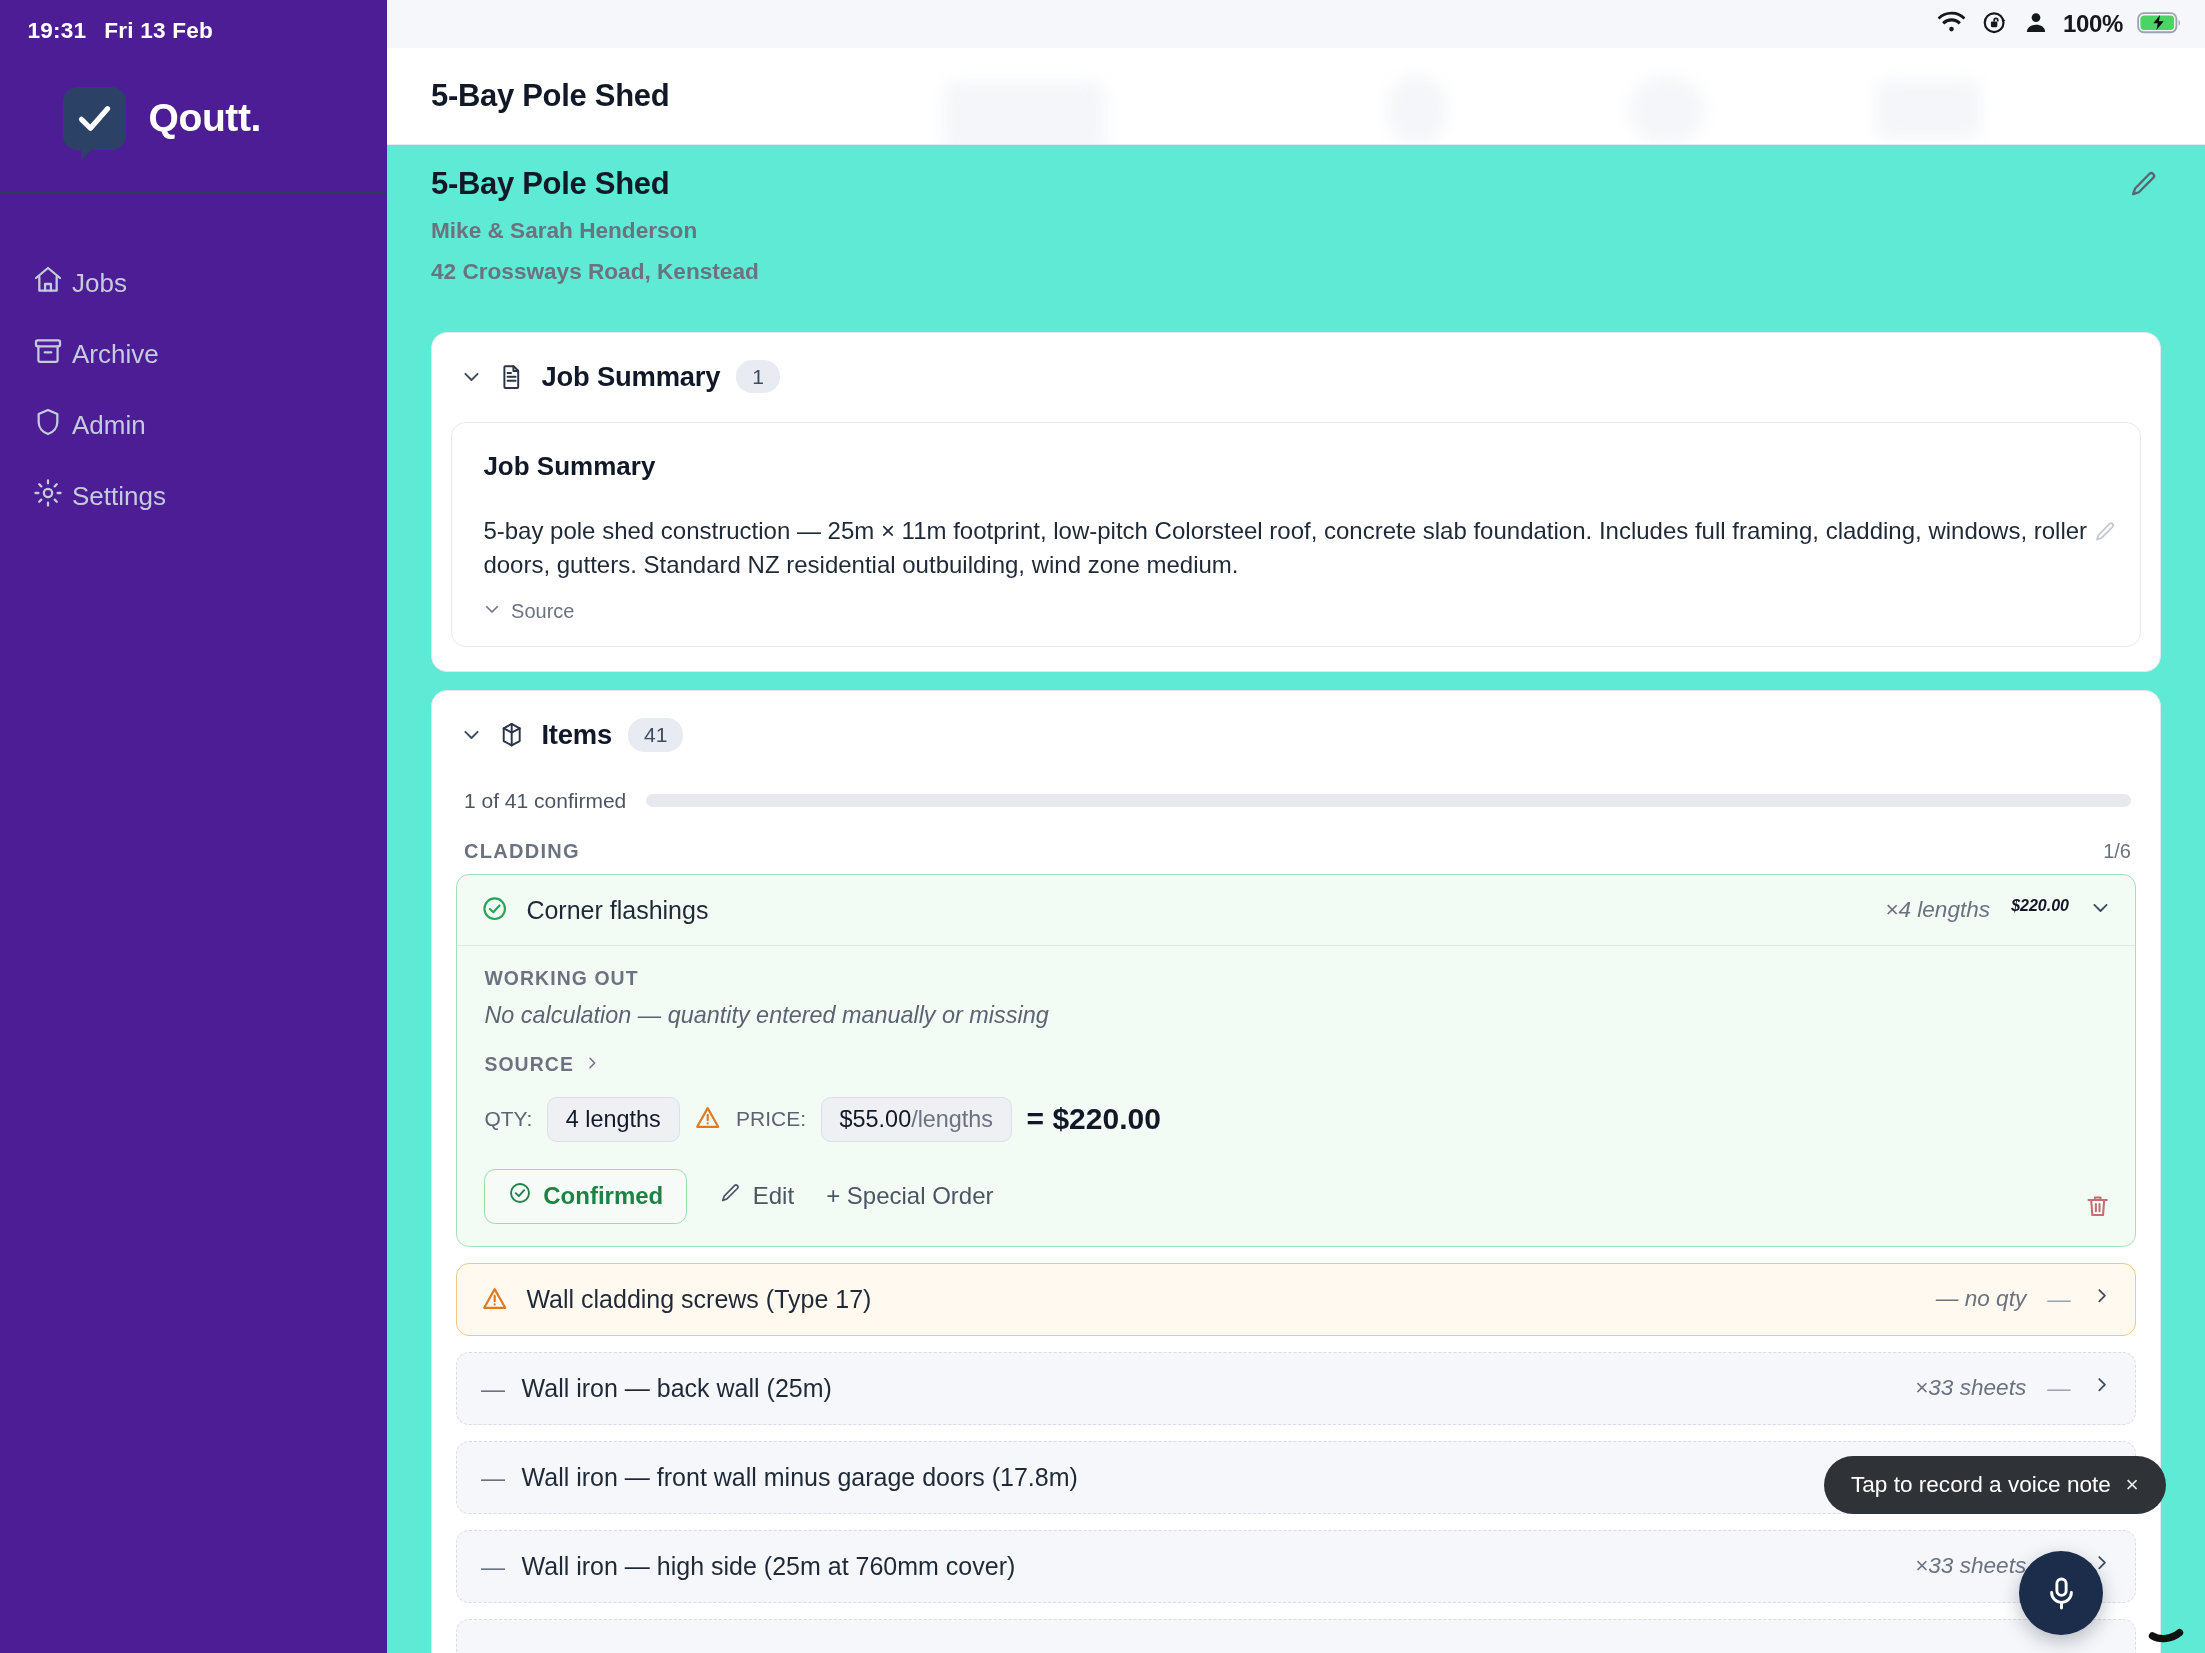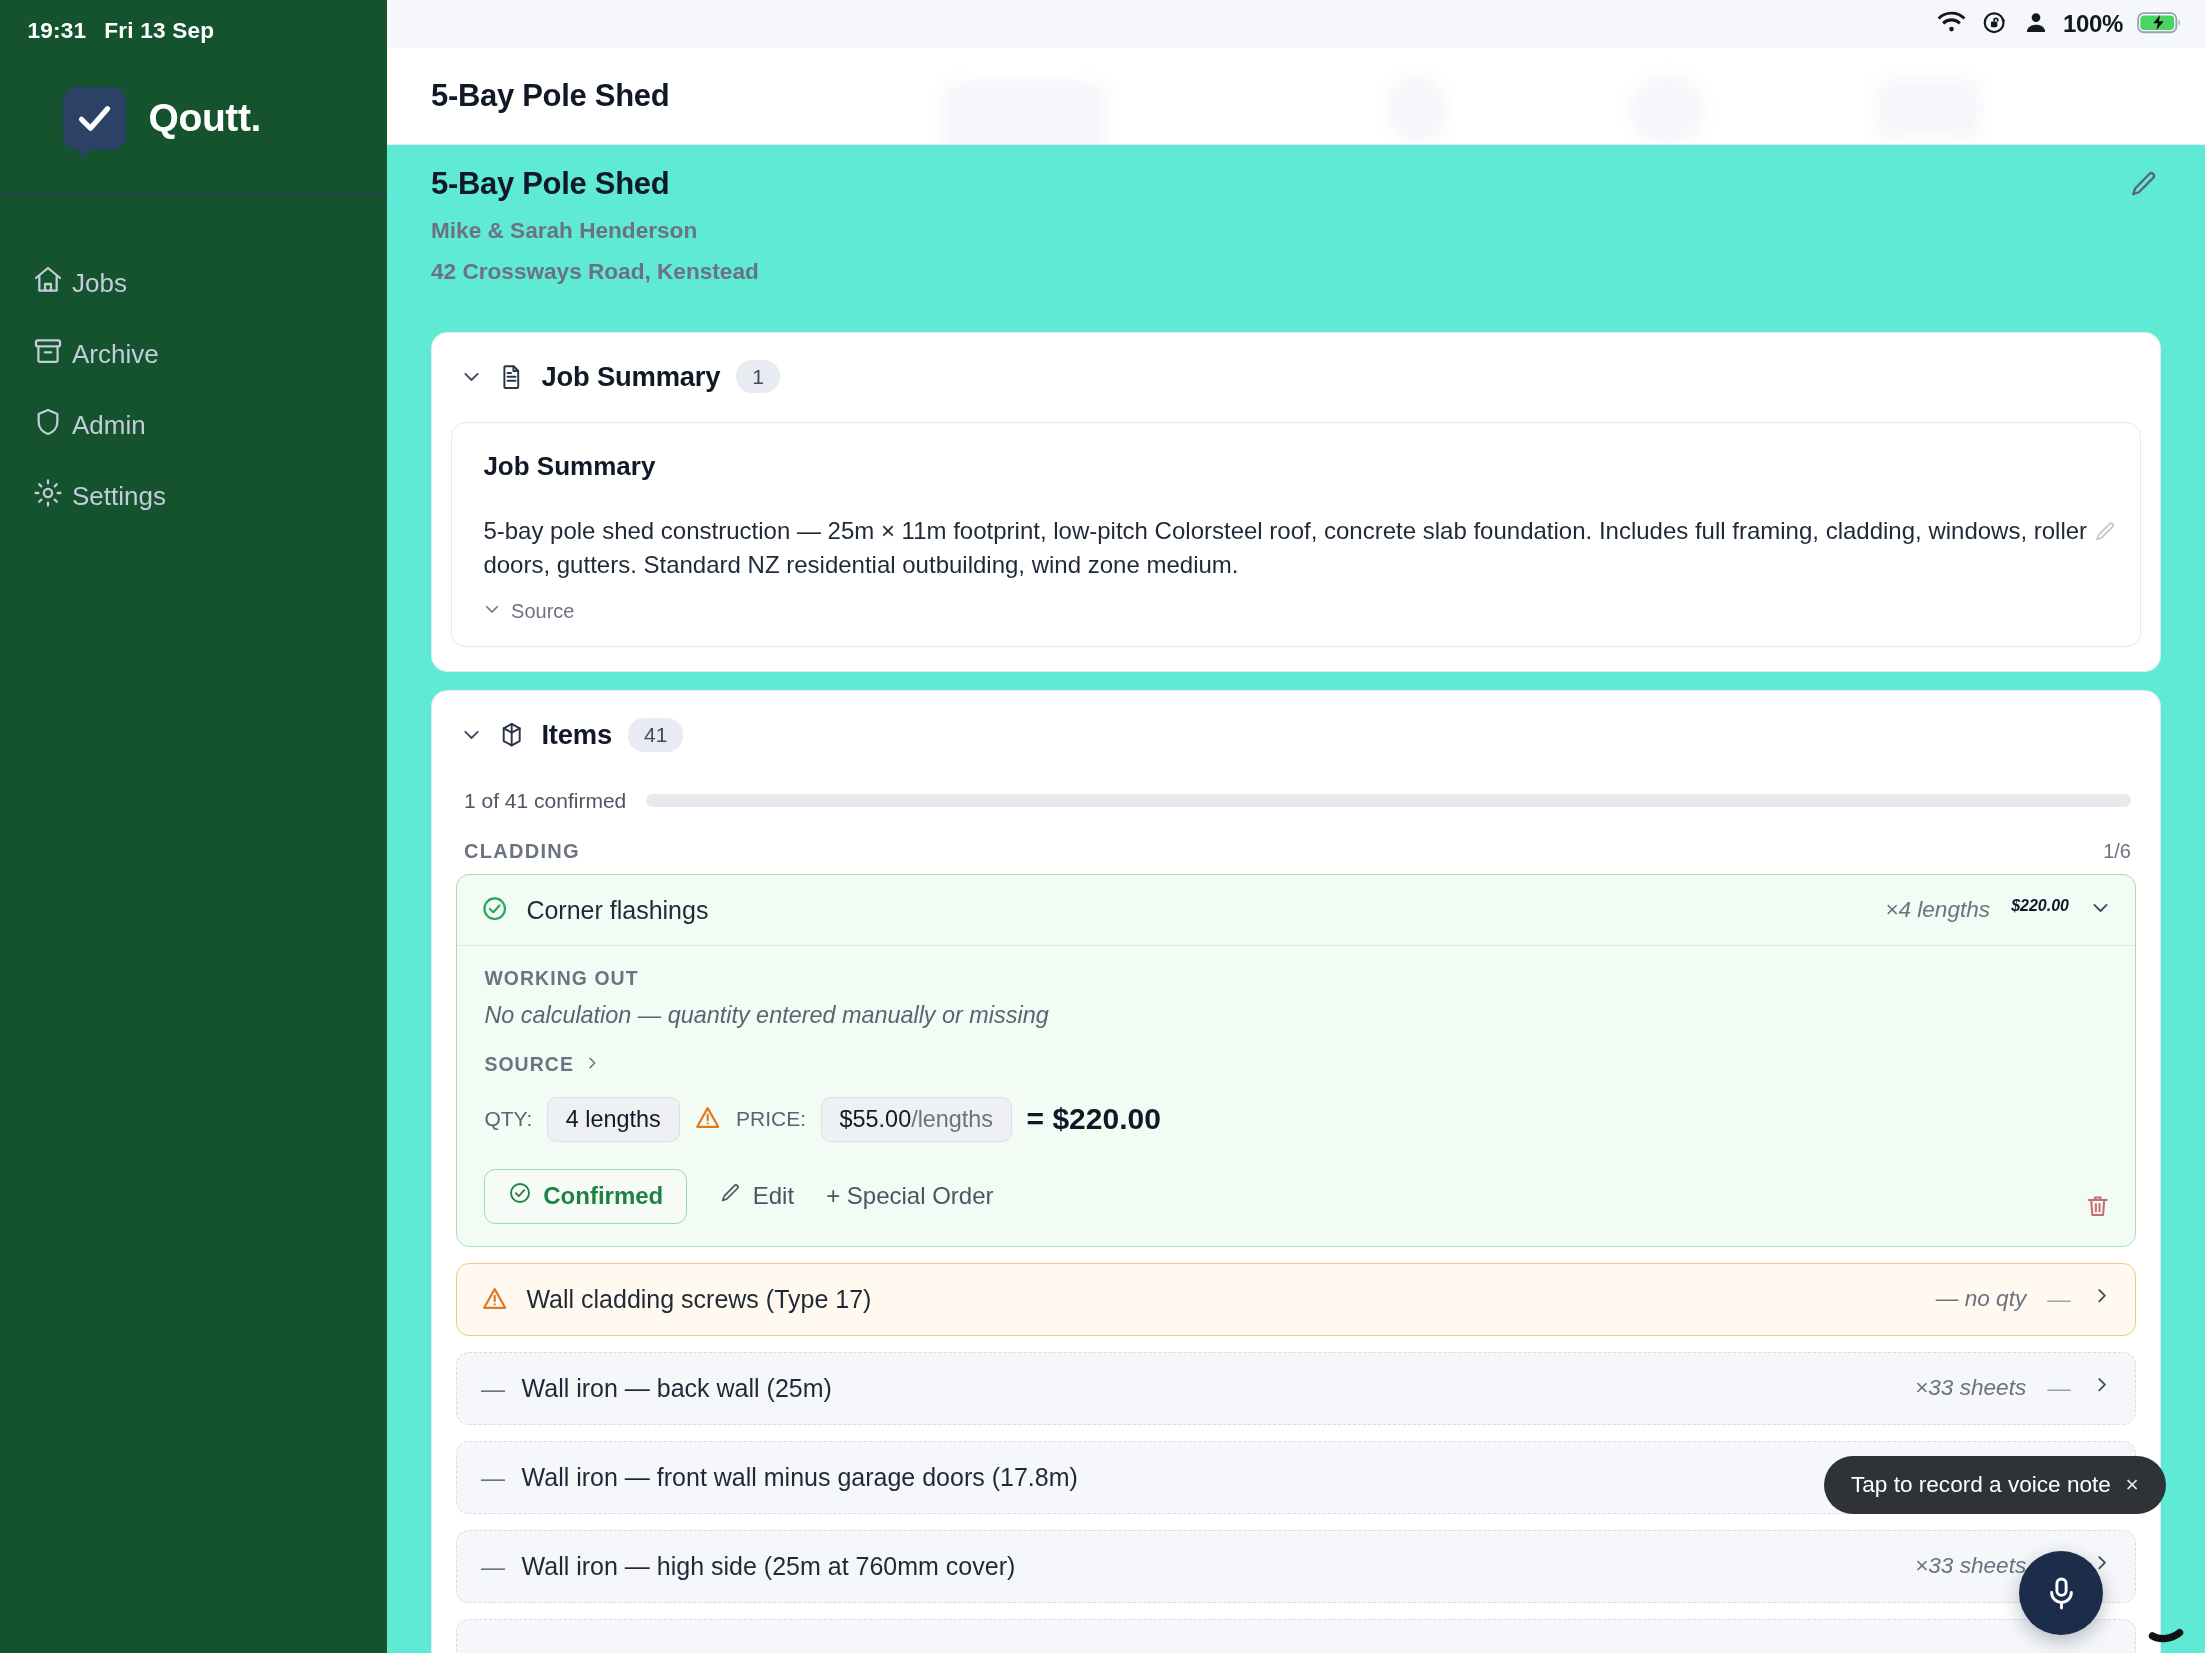--- a/index.html
+++ b/index.html
@@ -7,21 +7,21 @@
     width: 2205px; height: 1653px;
     overflow: hidden;
     font-family: "Liberation Sans", sans-serif;
     background: #f5f7fa;
   }
   .app { display: flex; width: 2205px; height: 1653px; }
 
   
   .sidebar {
     width: 387px; flex: 0 0 387px;
-    background: #14532d;
+    background: #4c1d95;
     color: #fff;
     display: flex; flex-direction: column;
   }
   .statusbar-left {
     padding: 18px 0 0 27.4px;
     font-size: 22.6px; font-weight: 700; letter-spacing: 0.2px;
     display: flex; gap: 18px; color: #ffffff;
   }
   .brand {
     height: 149px;
@@ -199,21 +199,21 @@
   .cursor { position: absolute; right: 11.3px; bottom: 6.5px; width: 48px; height: 48px; }
 </style>
 </head>
 <body>
 
 <div class="app">
 
   <aside class="sidebar">
     <div class="statusbar-left">
       <span>19:31</span>
-      <span>Fri 13 Sep</span>
+      <span>Fri 13 Feb</span>
     </div>
 
     <div class="brand">
       <span class="logo-badge">
         <svg viewBox="0 0 24 24" fill="none" stroke="#ffffff" stroke-width="3.2" stroke-linecap="round" stroke-linejoin="round">
             <path d="M4 12.5 L9.5 18 L20 6"></path>
           </svg>
       </span>
       <span class="brand-name">Qoutt.</span>
     </div>

